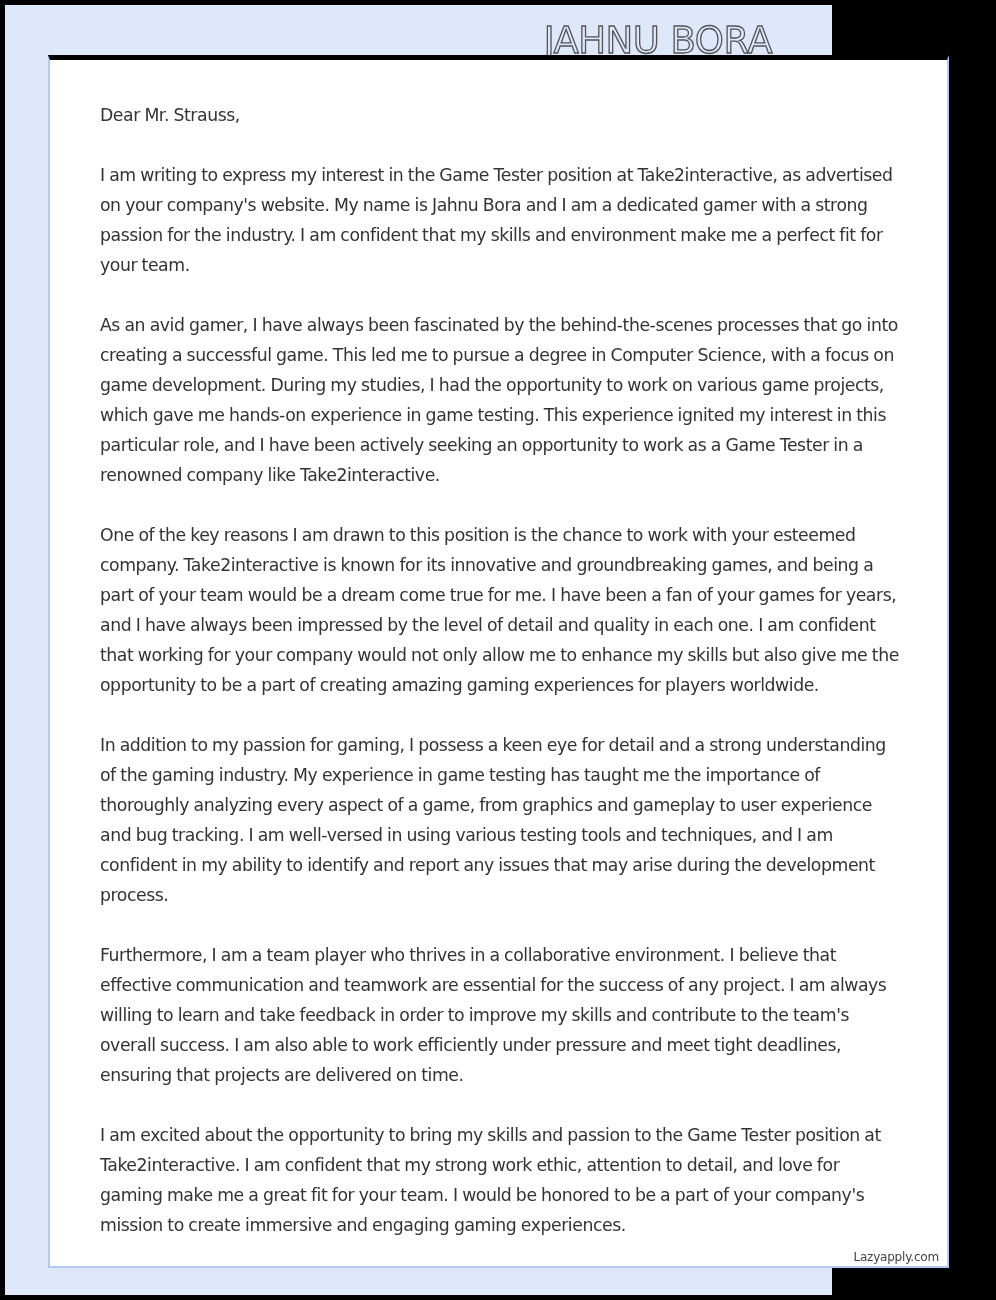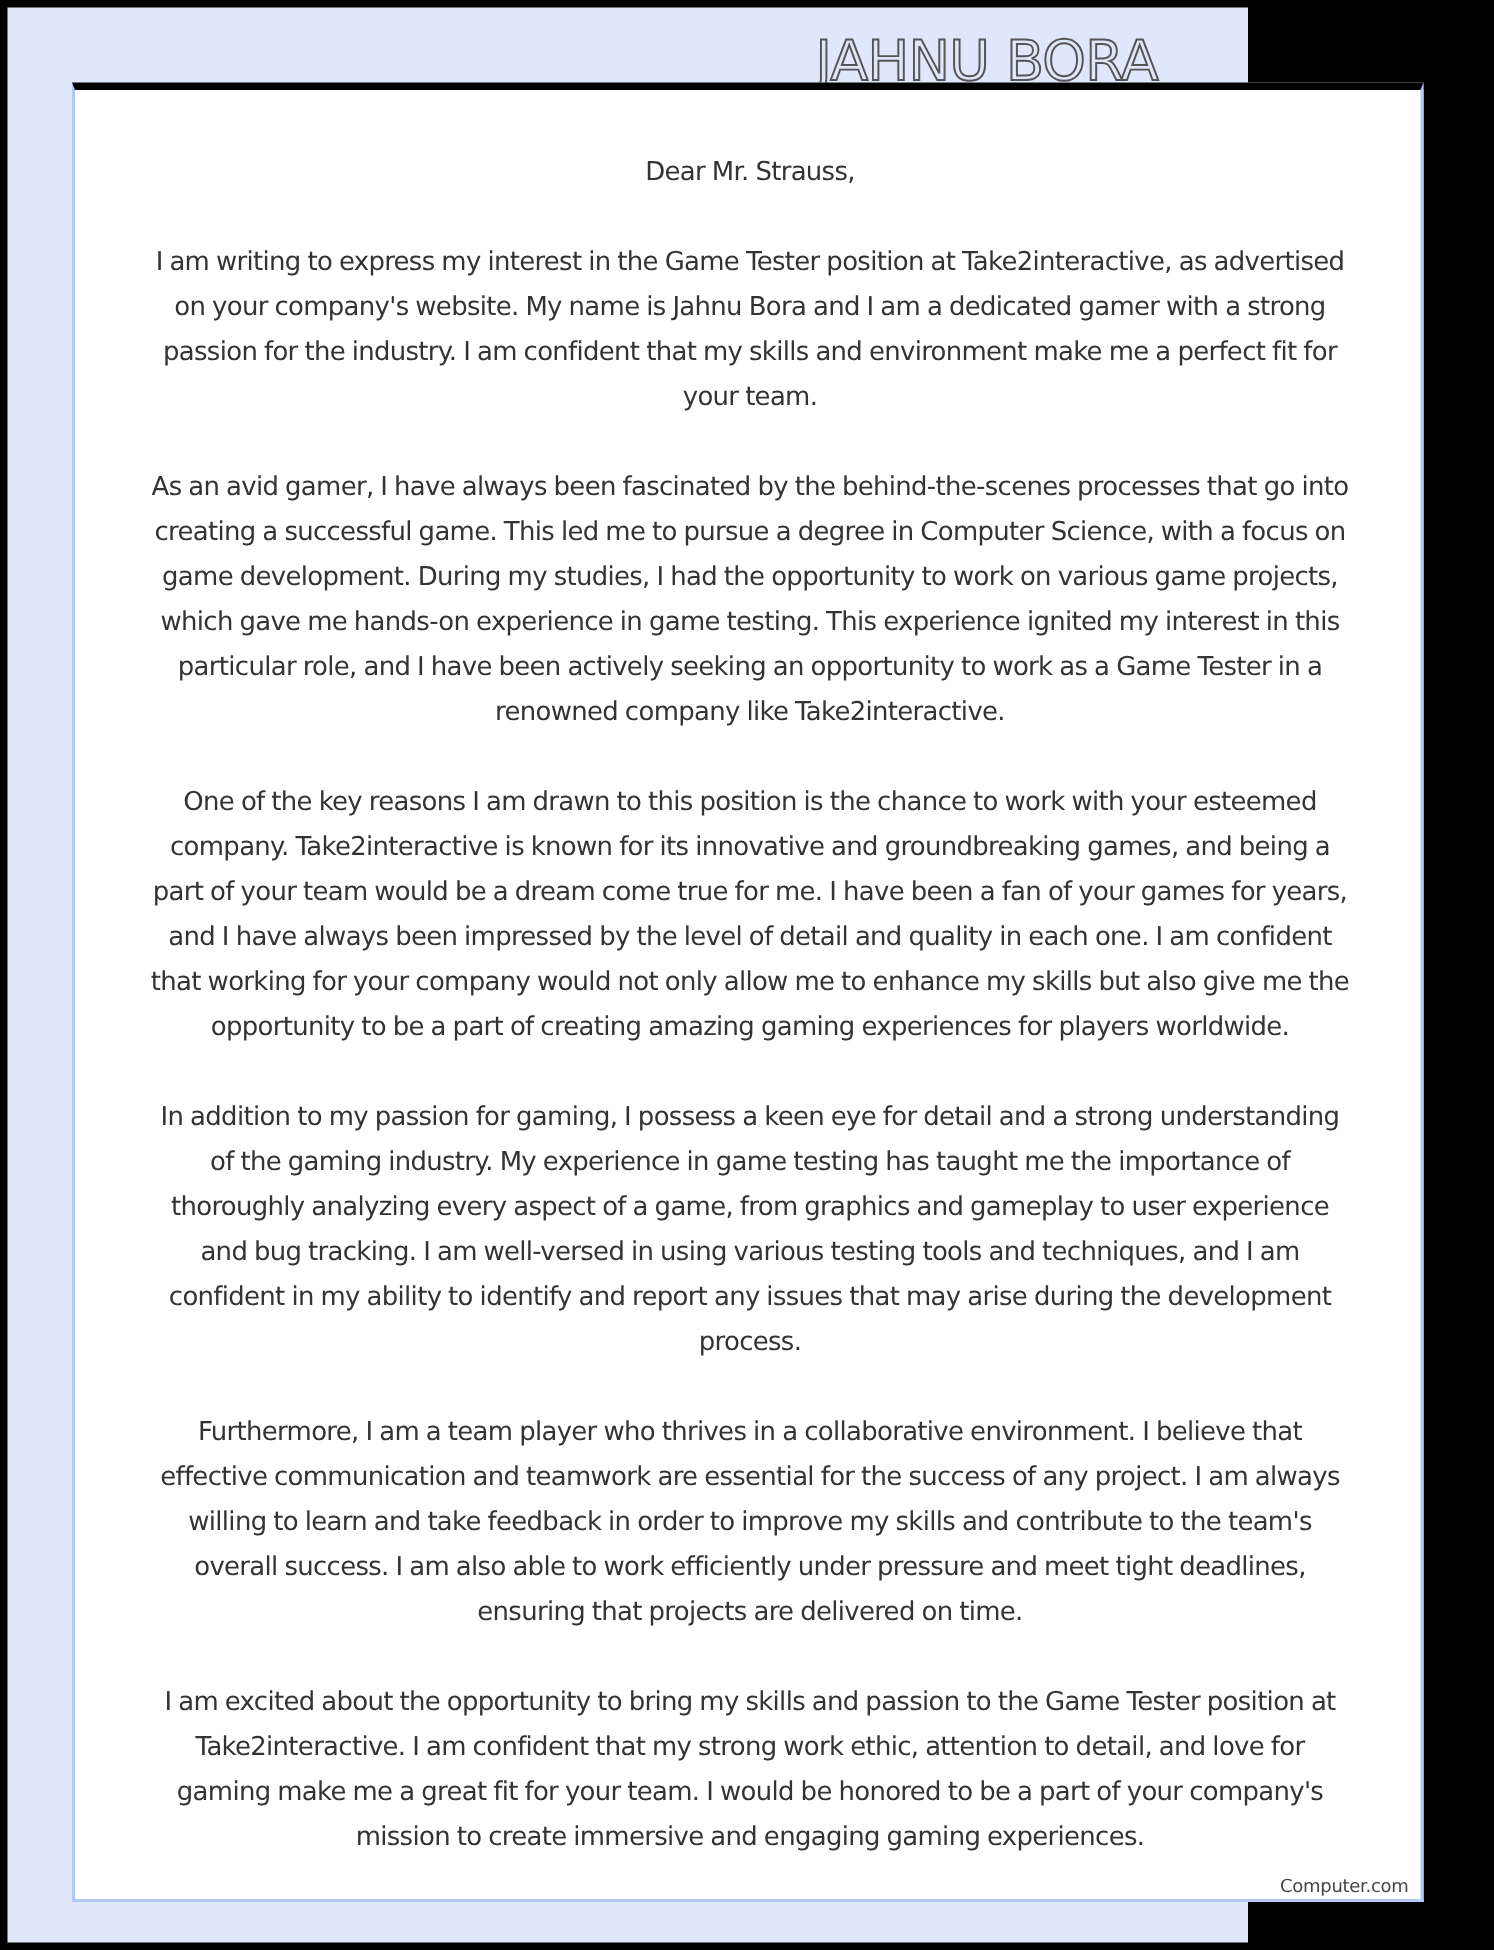--- a/index.html
+++ b/index.html
@@ -52,21 +52,20 @@
       width: 800px;
       font-family: "DejaVu Sans", sans-serif;
       font-size: 17.3px;
       line-height: 30px;
       color: #333333;
       letter-spacing: -0.45px;
       word-spacing: -0.5px;
     }
     .letter p {
       margin: 0 0 30px 0;
-      text-align: center;
     }
     .watermark {
       position: absolute;
       right: 8px;
       bottom: 2px;
       font-family: "DejaVu Sans", sans-serif;
       font-size: 12px;
       color: #444444;
       letter-spacing: -0.2px;
     }
@@ -80,15 +79,15 @@
   <div class="page">
     <div class="letter">
       <p>Dear Mr. Strauss,</p>
       <p>I am writing to express my interest in the Game Tester position at Take2interactive, as advertised on your company's website. My name is Jahnu Bora and I am a dedicated gamer with a strong passion for the industry. I am confident that my skills and environment make me a perfect fit for your team.</p>
       <p>As an avid gamer, I have always been fascinated by the behind-the-scenes processes that go into creating a successful game. This led me to pursue a degree in Computer Science, with a focus on game development. During my studies, I had the opportunity to work on various game projects, which gave me hands-on experience in game testing. This experience ignited my interest in this particular role, and I have been actively seeking an opportunity to work as a Game Tester in a renowned company like Take2interactive.</p>
       <p>One of the key reasons I am drawn to this position is the chance to work with your esteemed company. Take2interactive is known for its innovative and groundbreaking games, and being a part of your team would be a dream come true for me. I have been a fan of your games for years, and I have always been impressed by the level of detail and quality in each one. I am confident that working for your company would not only allow me to enhance my skills but also give me the opportunity to be a part of creating amazing gaming experiences for players worldwide.</p>
       <p>In addition to my passion for gaming, I possess a keen eye for detail and a strong understanding of the gaming industry. My experience in game testing has taught me the importance of thoroughly analyzing every aspect of a game, from graphics and gameplay to user experience and bug tracking. I am well-versed in using various testing tools and techniques, and I am confident in my ability to identify and report any issues that may arise during the development process.</p>
       <p>Furthermore, I am a team player who thrives in a collaborative environment. I believe that effective communication and teamwork are essential for the success of any project. I am always willing to learn and take feedback in order to improve my skills and contribute to the team's overall success. I am also able to work efficiently under pressure and meet tight deadlines, ensuring that projects are delivered on time.</p>
       <p>I am excited about the opportunity to bring my skills and passion to the Game Tester position at Take2interactive. I am confident that my strong work ethic, attention to detail, and love for gaming make me a great fit for your team. I would be honored to be a part of your company's mission to create immersive and engaging gaming experiences.</p>
     </div>
-    <div class="watermark">Computer.com</div>
+    <div class="watermark">Lazyapply.com</div>
   </div>
 </div>
 
 </body></html>

